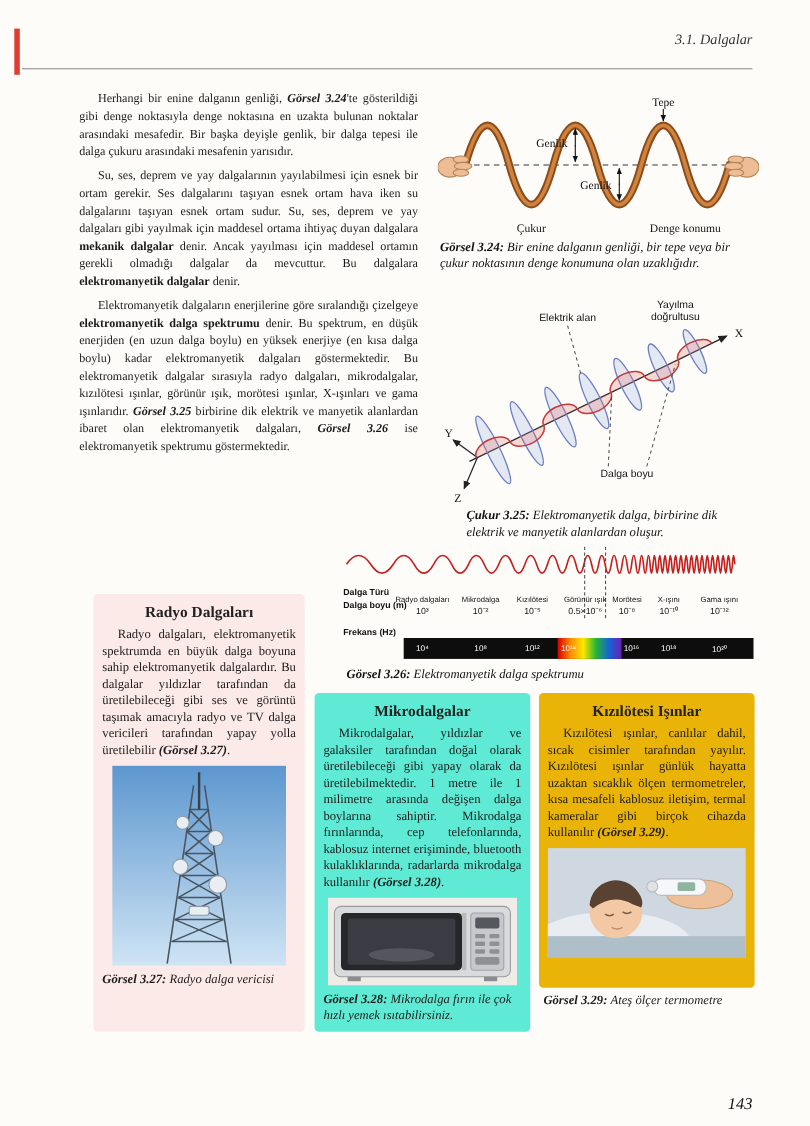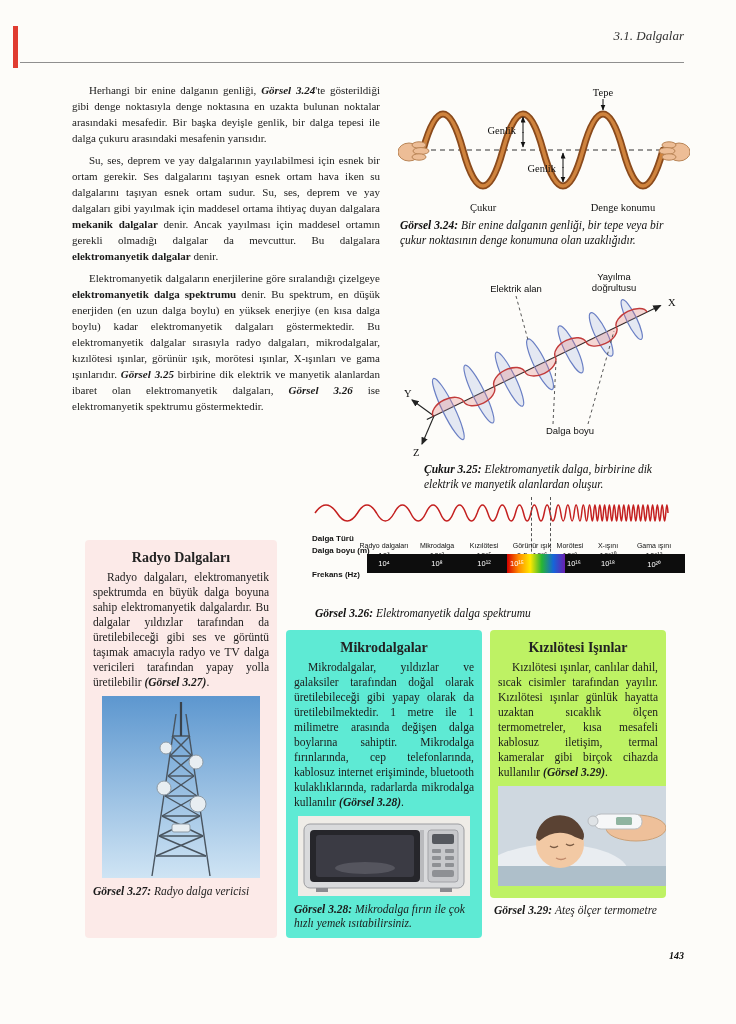--- a/index.html
+++ b/index.html
@@ -17,34 +17,34 @@
   .figlabel{font-size:10.5px;fill:#111}
   .figlabel-s{font-size:9.5px;fill:#111;font-family:"Liberation Sans",sans-serif}
   
   .spec{position:absolute;left:312px;top:494px;width:378px;height:108px;font-family:"Liberation Sans",sans-serif}
   .spec .chirp{position:absolute;left:0;top:0}
   .spec .vdash{position:absolute;top:3px;height:65px;border-left:1px dashed #555}
   .spec .rowlab{position:absolute;left:0;font-weight:700;font-size:8px;color:#111}
   .spec .band{position:absolute;top:38px;width:50px;text-align:center;font-size:7px;line-height:8.5px;color:#111}
   .spec .bname{height:18px;display:flex;align-items:flex-end;justify-content:center}
   .spec .bwl{font-size:8px;margin-top:2px}
-  .spec .bar{position:absolute;left:55px;top:60px;width:318px;height:19px;background:#0d0d0d}
+  .spec .bar{position:absolute;left:55px;top:86px;width:318px;height:19px;background:#0d0d0d}
   .spec .rainbow{position:absolute;left:140px;top:0;width:58px;height:19px;background:linear-gradient(90deg,#d40000,#ff8a00,#ffe800,#27b534,#1565d8,#6a1fb0)}
   .spec .freq{position:absolute;top:5px;color:#fff;font-size:7.5px;transform:translateX(-50%)}
   
   .box{position:absolute;border-radius:4px;padding:8px;font-size:11.5px;line-height:15px;text-align:justify;overflow:hidden}
   .box h3{font-size:14px;text-align:center;margin:2px 0 5px;font-weight:700;color:#222}
   .box .body{text-indent:14px}
   .box .photo,.photo{display:block;margin:6px auto 0}
   .boxcap{font-style:italic;font-size:11.5px;line-height:14px;margin-top:6px;text-align:left;text-indent:0}
   .box-radio{left:85px;top:540px;width:192px;height:398px;background:#fceae8}
   .box-micro{left:286px;top:630px;width:196px;height:308px;background:#5eead4}
-  .box-infra{left:490px;top:630px;width:176px;height:268px;background:#bef264}
+  .box-infra{left:490px;top:630px;width:196px;height:268px;background:#eab308}
   .cap-outside{position:absolute;left:494px;top:903px;width:190px;font-style:italic;font-size:11.5px;line-height:14px}
-  .pagenum{position:absolute;right:52px;top:950px;font-weight:700;font-style:italic;font-size:10px;color:#111}
+  .pagenum{position:absolute;right:52px;top:996px;font-weight:400;font-style:italic;font-size:15px;color:#111}
 </style>
 </head>
 <body>
 
 <div class="page">
 
   <div class="stripe"></div>
   <div class="sec-header">3.1. Dalgalar</div>
   <div class="rule"></div>
 

